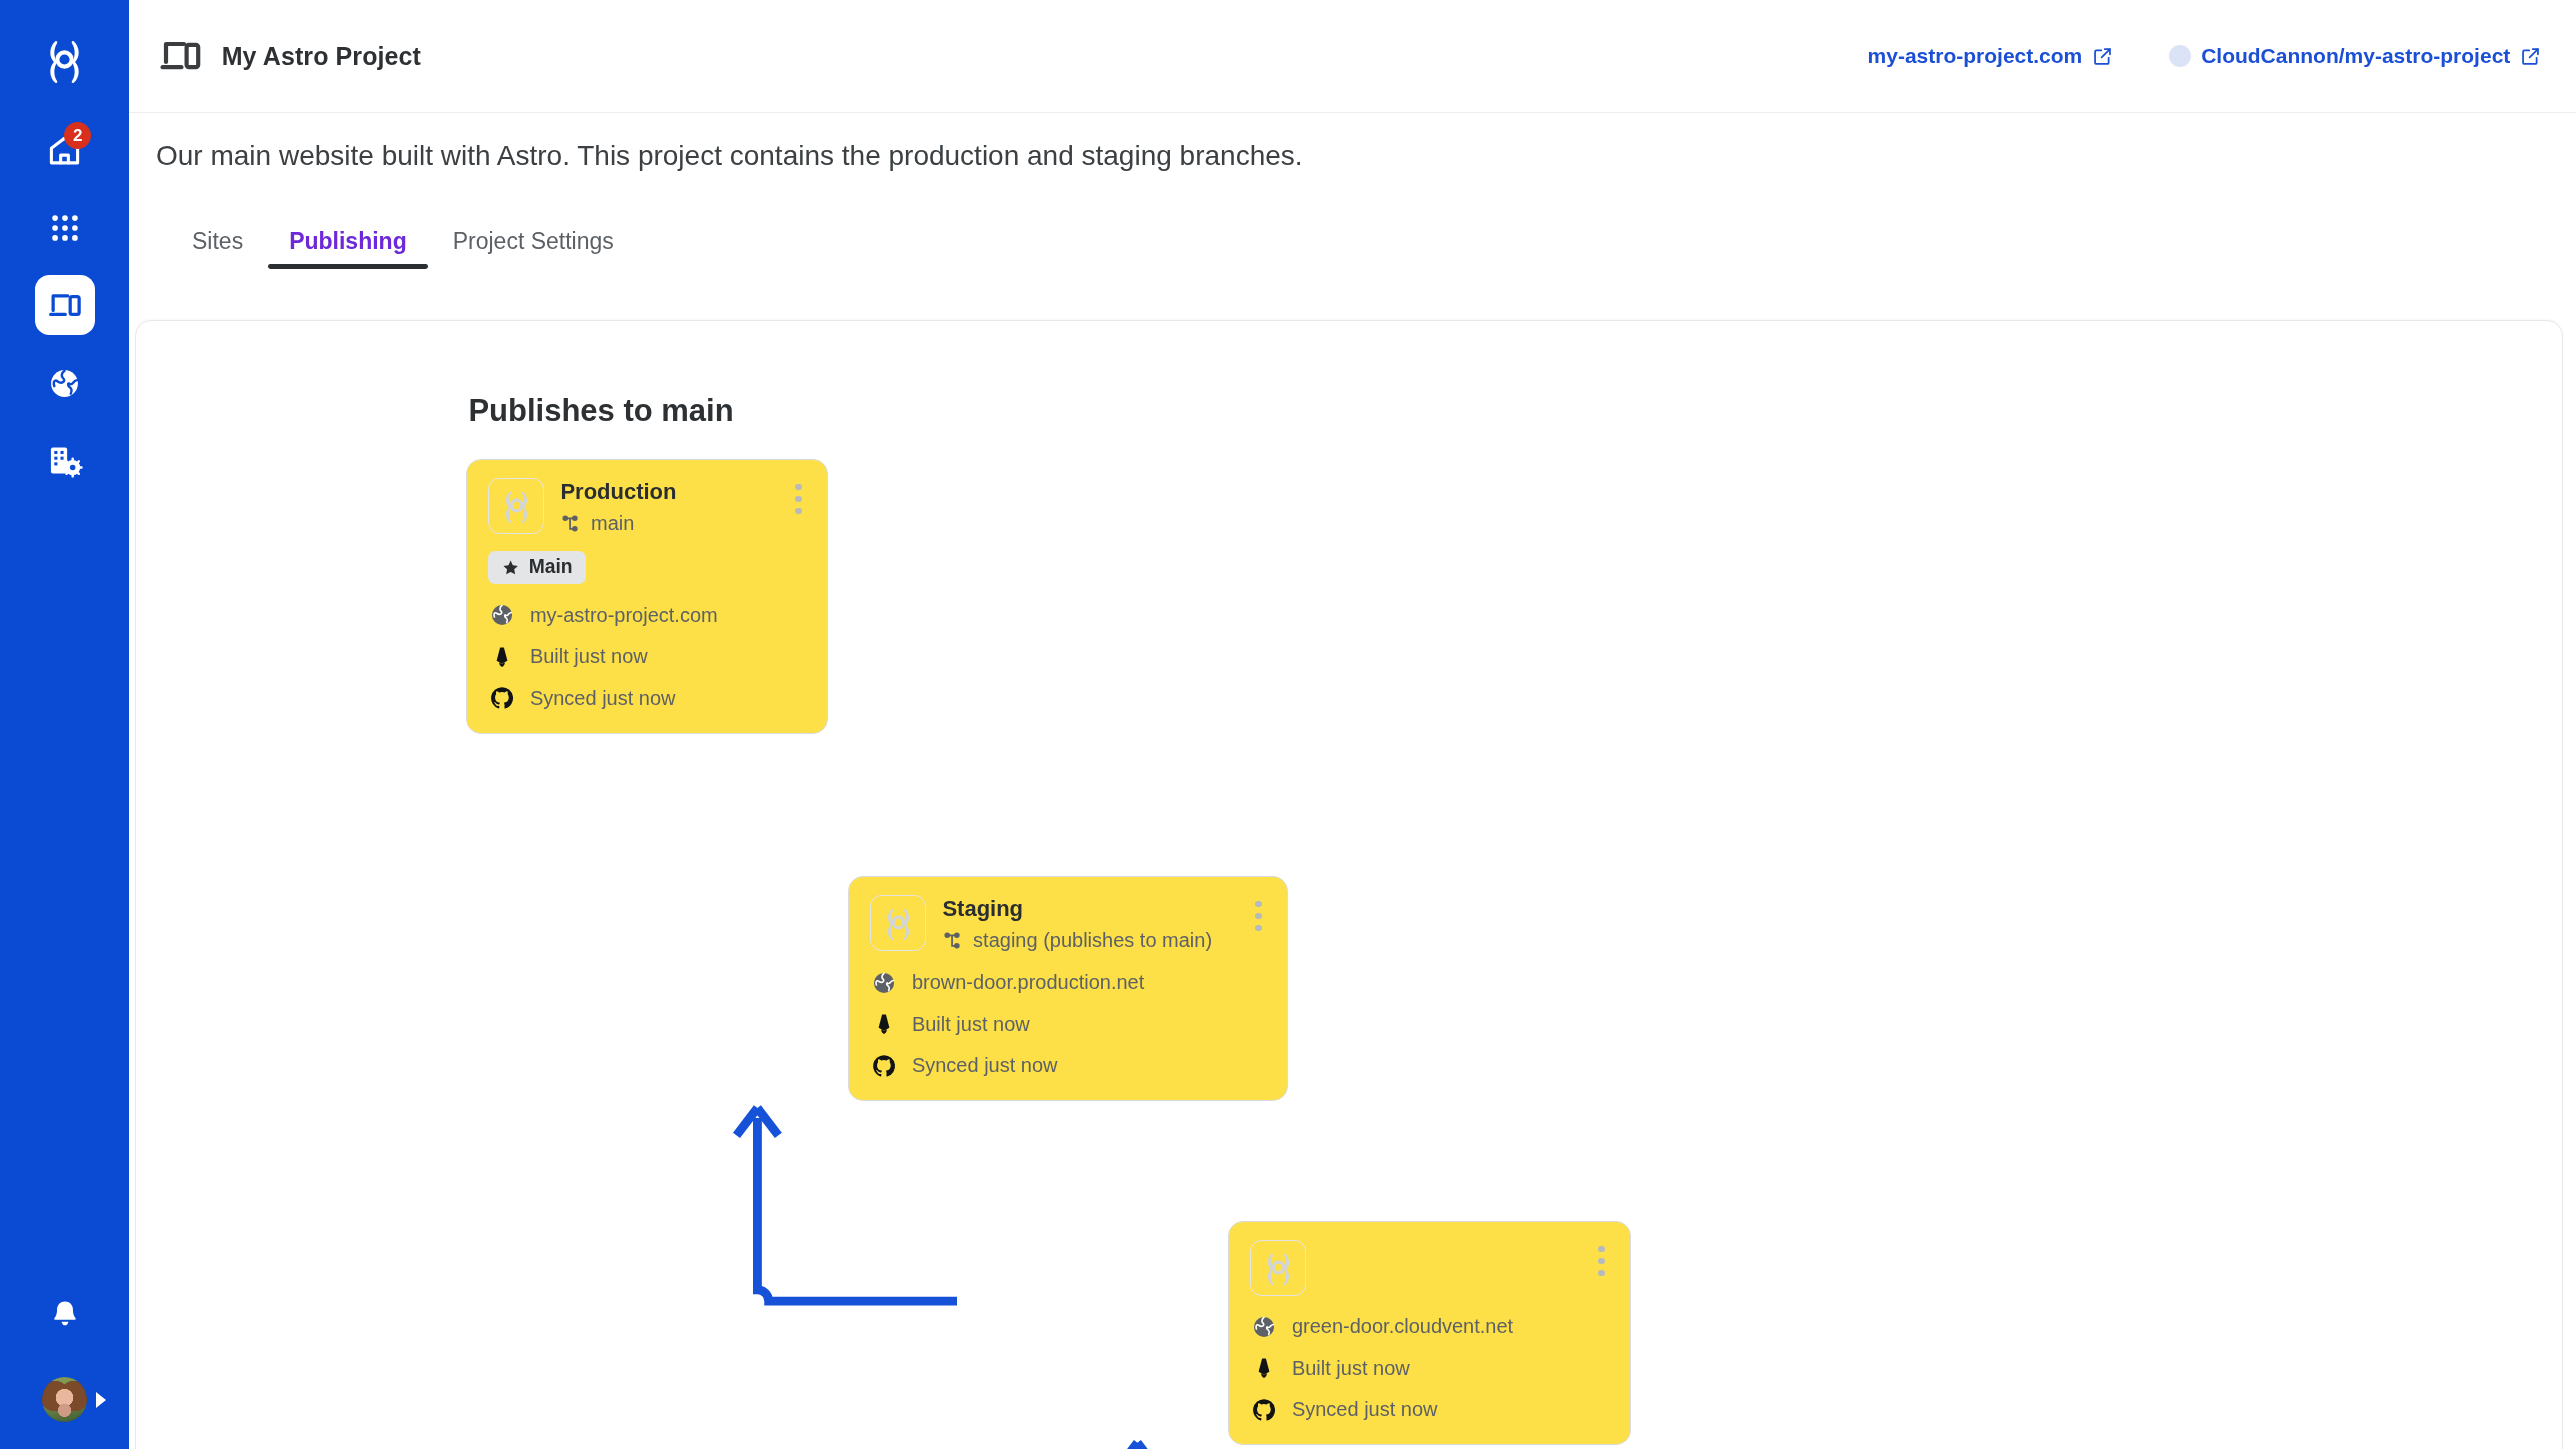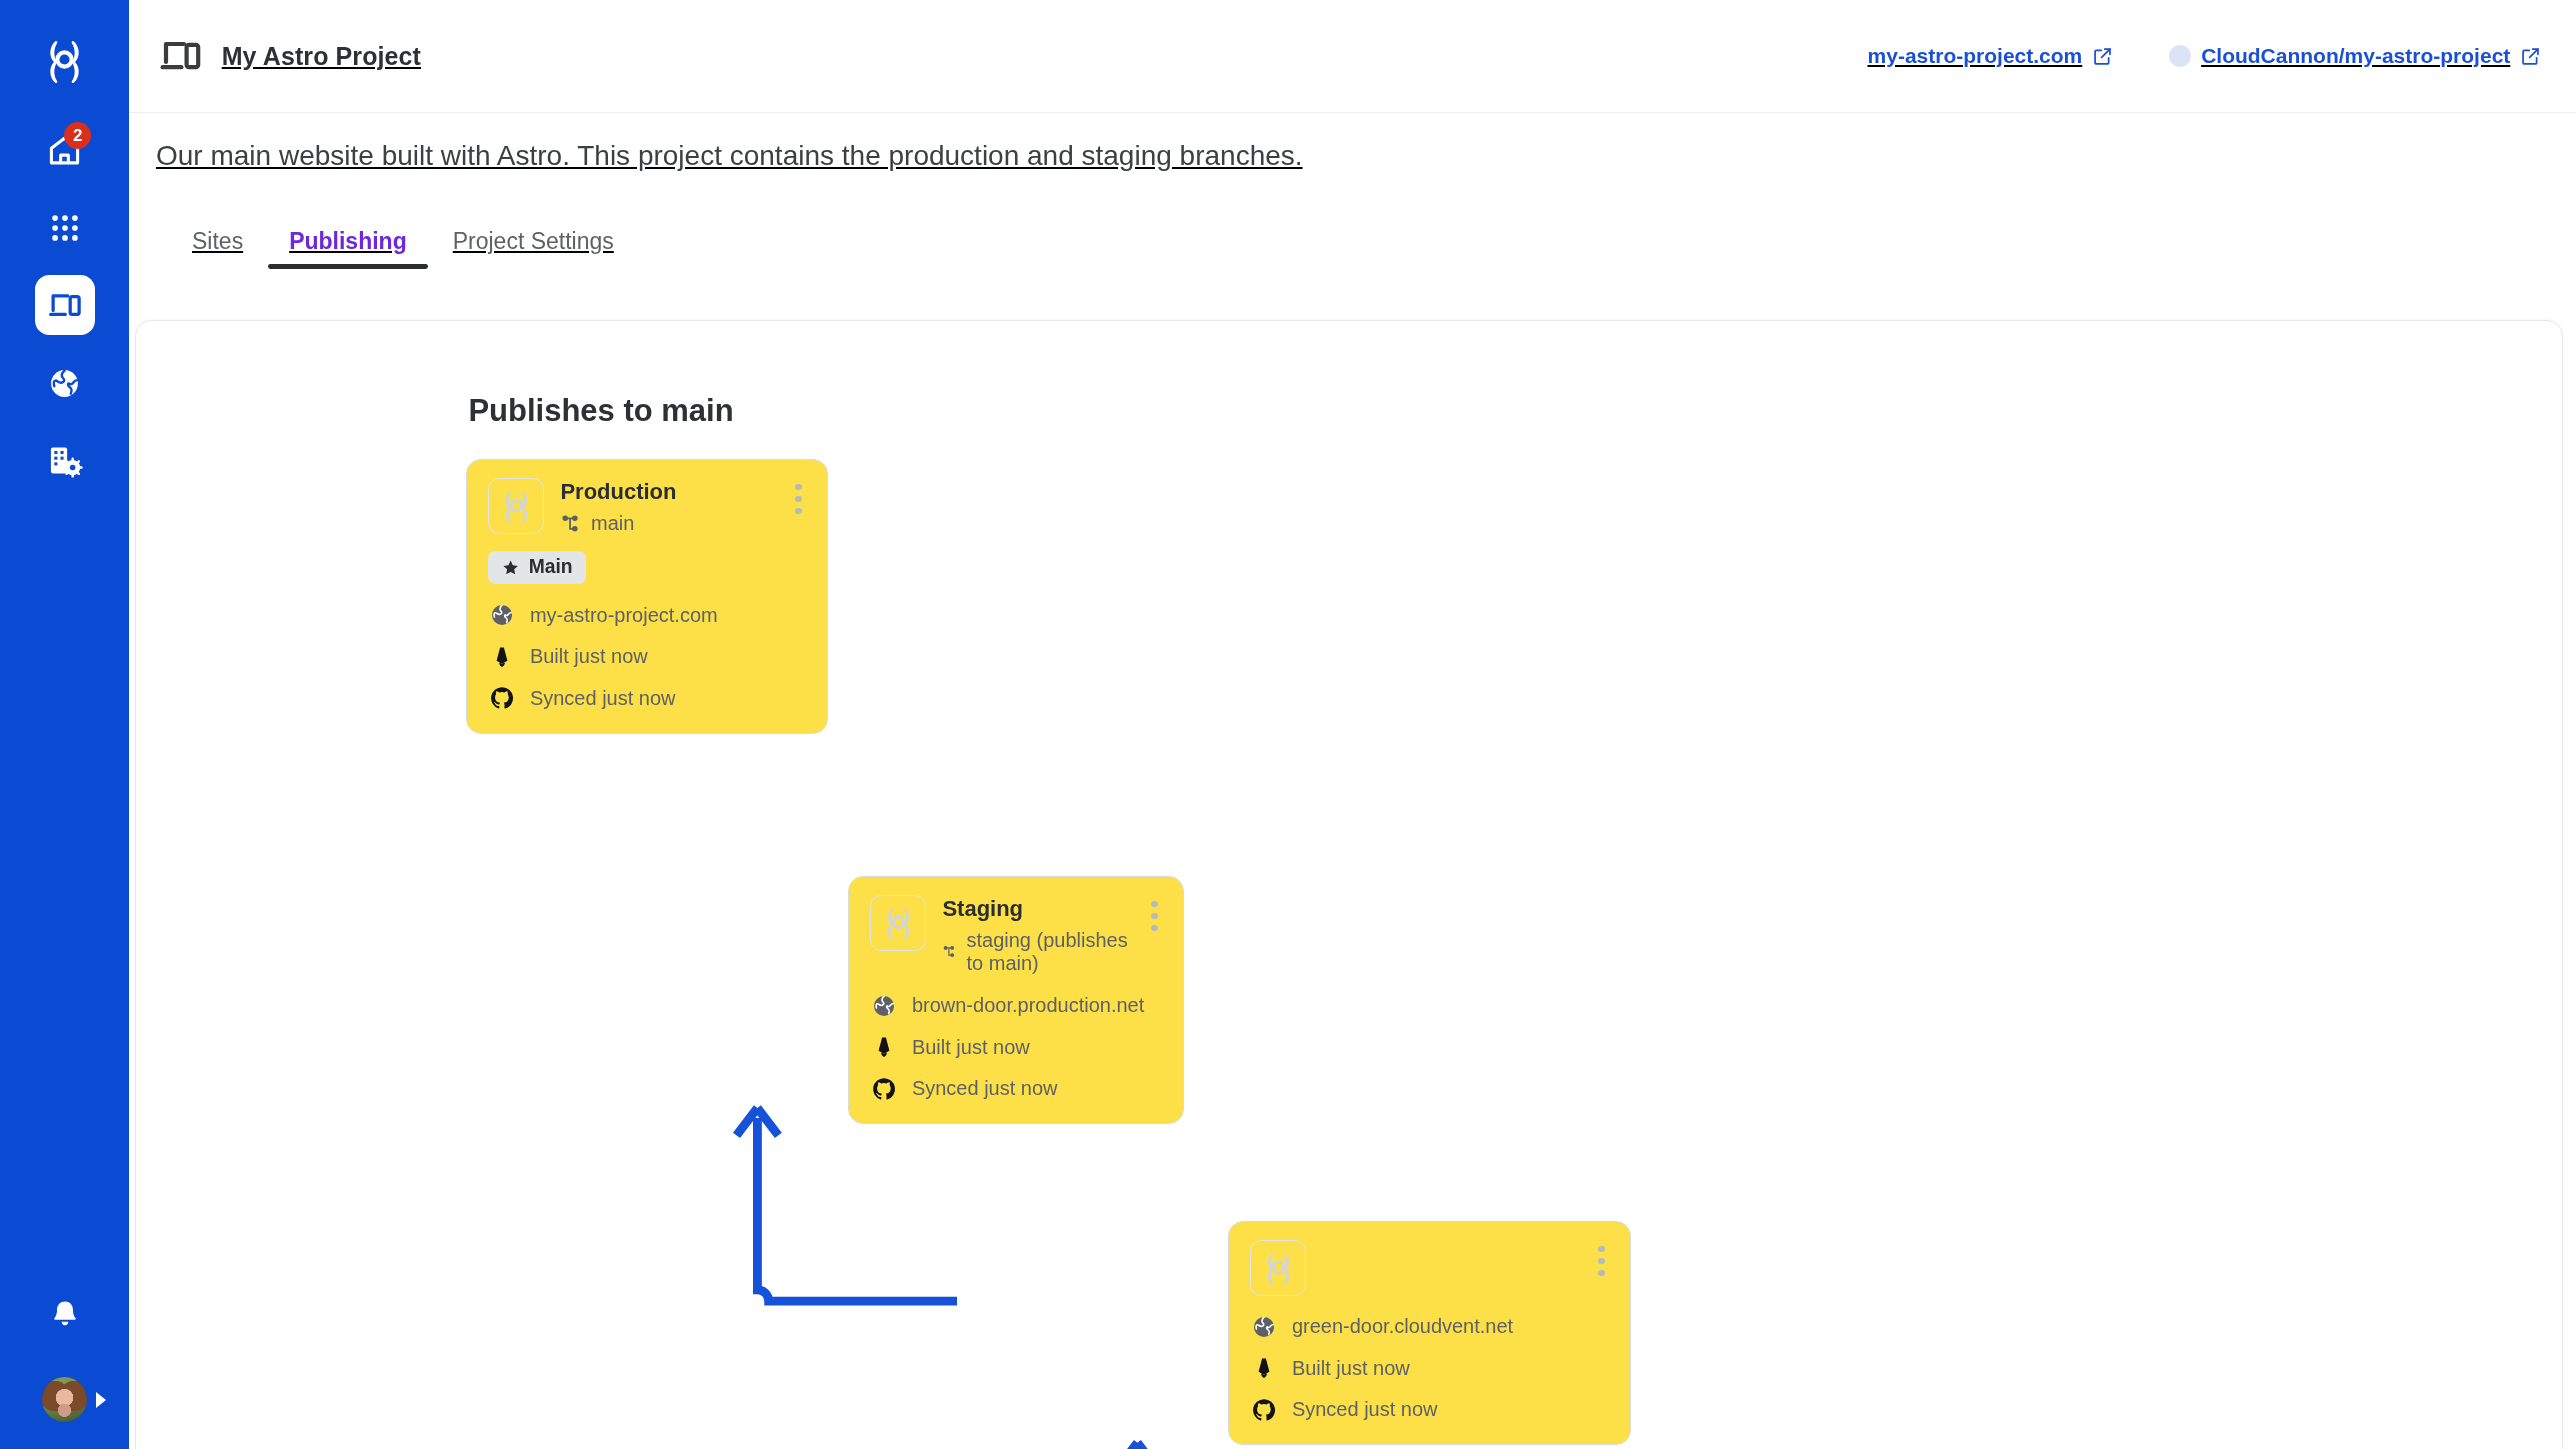--- a/index.html
+++ b/index.html
@@ -44,21 +44,21 @@
       radial-gradient(circle at 28% 42%, #7a4a2b 0 36%, rgba(0,0,0,0) 37%),
       radial-gradient(circle at 72% 42%, #7a4a2b 0 36%, rgba(0,0,0,0) 37%),
       linear-gradient(165deg, #8aa05a 0%, #6f8f49 45%, #3f5a32 100%);
     box-shadow: inset 0 0 0 0.8px rgba(0,0,0,.08);
     overflow:hidden;
   }
   .sb-caret { position:absolute; right:-19.3px; top: 14.5px; width:0;height:0;
     border-left: 10.5px solid #fff; border-top: 8px solid transparent; border-bottom: 8px solid transparent; }
 
   
-  .main { flex: 1 1 auto; height: 1449px; position: relative; background: #ffffff; text-decoration: underline; }
+  .main { flex: 1 1 auto; height: 1449px; position: relative; background: #ffffff; }
 
   .topbar {
     height: 113px; background:#fff;
     display:flex; align-items:center; padding: 0 35px 0 27px;
     border-bottom: 0.8px solid #eceef0;
   }
   .topbar-left { display:flex; align-items:center; gap: 17.7px; }
   .project-title { font-size: 25px; font-weight: 700; color: #2e3133; letter-spacing:0.1px; }
   .topbar-right { margin-left:auto; display:flex; align-items:center; gap: 56px; }
   .ext-link { display:inline-flex; align-items:center; gap: 9.7px; color:#1a4fd6; font-size: 21px; font-weight:700; text-decoration:none; white-space:nowrap; }
@@ -327,21 +327,21 @@
               <span class="mi">
                 <svg width="26" height="26" viewBox="0 0 24 24" fill="#111315">
                   <path d="M12 2.1A10 10 0 0 0 8.8 21.6c.5.1.7-.2.7-.5v-1.8c-2.8.6-3.4-1.3-3.4-1.3-.5-1.2-1.1-1.5-1.1-1.5-.9-.6.1-.6.1-.6 1 .1 1.5 1 1.5 1 .9 1.5 2.4 1.1 3 .8.1-.7.4-1.1.6-1.4-2.2-.3-4.6-1.1-4.6-5 0-1.1.4-2 1-2.7-.1-.3-.4-1.3.1-2.7 0 0 .8-.3 2.7 1a9.4 9.4 0 0 1 5 0c1.9-1.3 2.7-1 2.7-1 .5 1.4.2 2.4.1 2.7.6.7 1 1.6 1 2.7 0 3.9-2.4 4.7-4.6 5 .4.3.7 1 .7 2v2.9c0 .3.2.6.7.5A10 10 0 0 0 12 2.1z"></path>
                 </svg>
               </span>
               <span>Synced just now</span>
             </div>
           </div>
         </div>
 
-        <div class="card" style="left:712px; top:555px; width:336px;">
+        <div class="card" style="left:712px; top:555px; width:440px;">
           <div class="card-head">
             <div class="card-thumb">
               <svg width="35" height="35" viewBox="0 0 48 48" aria-hidden="true">
                 <path d="M14.6 5.4c-3.1 2.6-5.1 7-5.1 11.4 0 3.8 1.4 7.3 3.7 9.8-2.3 2.5-3.7 6-3.7 9.8 0 4.4 2 8.8 5.1 11.4 1.2 1 2.6-.5 1.8-1.8-1.8-2.9-2.8-6.2-2.8-9.6 0-3.5 1-6.8 2.8-9.7-1.8-2.9-2.8-6.2-2.8-9.7 0-3.4 1-6.7 2.8-9.6.8-1.3-.6-2.8-1.8-2z" fill="#d2d5d7"></path>
                 <path d="M33.4 5.4c3.1 2.6 5.1 7 5.1 11.4 0 3.8-1.4 7.3-3.7 9.8 2.3 2.5 3.7 6 3.7 9.8 0 4.4-2 8.8-5.1 11.4-1.2 1-2.6-.5-1.8-1.8 1.8-2.9 2.8-6.2 2.8-9.6 0-3.5-1-6.8-2.8-9.7 1.8-2.9 2.8-6.2 2.8-9.7 0-3.4-1-6.7-2.8-9.6-.8-1.3.6-2.8 1.8-2z" fill="#d2d5d7"></path>
                 <circle cx="24" cy="24" r="7.3" fill="none" stroke="#d2d5d7" stroke-width="4.4"></circle>
               </svg>
             </div>
             <div class="card-headtext">
               <div class="card-title">Staging</div>

